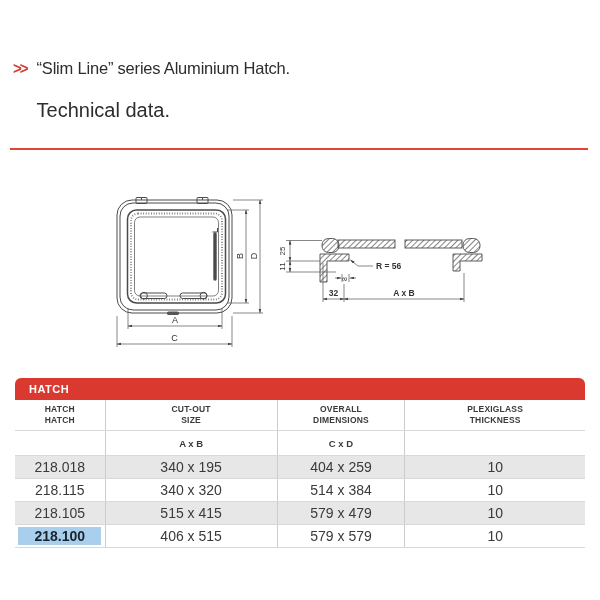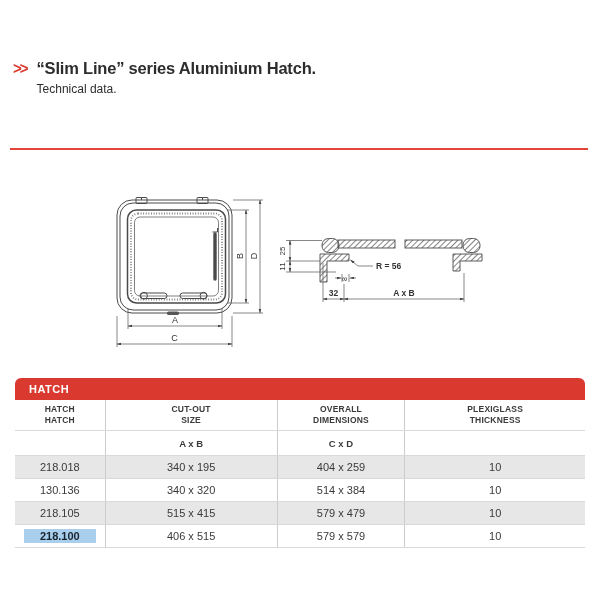--- a/index.html
+++ b/index.html
@@ -3,22 +3,22 @@
 <meta charset="utf-8">
 <style>
   html,body{margin:0;padding:0;background:#fff;}
   .sheet{position:relative;width:600px;height:600px;background:#ffffff;overflow:hidden;
          font-family:"Liberation Sans",sans-serif;color:#2e2e2e;}
 
   
   .doc-header{position:absolute;left:13px;top:58px;display:flex;align-items:flex-start;}
   .chevrons{color:#d9392f;font-weight:bold;font-size:15px;letter-spacing:-2px;
             margin-top:2px;margin-right:10px;transform:scaleY(1.05);}
-  .title{font-size:16.5px;font-weight:bold;color:#2d2d2d;letter-spacing:-0.2px;line-height:1.25;}
-  .subtitle{font-size:12px;color:#2d2d2d;line-height:1.3;margin-top:3px;}
+  .title{font-size:16.5px;font-weight:normal;color:#2d2d2d;letter-spacing:-0.2px;line-height:1.25;}
+  .subtitle{font-size:20px;color:#2d2d2d;line-height:1.3;margin-top:18px;}
 
   .red-rule{position:absolute;left:10px;top:148px;width:578px;height:2px;background:#e2443a;}
 
   
   .front-svg{position:absolute;left:100px;top:188px;}
   .section-svg{position:absolute;left:278px;top:227px;}
   svg text{font-family:"Liberation Sans",sans-serif;fill:#333;}
 
   
   .table-title{position:absolute;left:15px;top:378px;width:570px;height:22px;
@@ -26,21 +26,21 @@
                color:#fff;font-weight:bold;font-size:11px;line-height:22px;
                padding-left:14px;letter-spacing:0.5px;}
   table.hatch{position:absolute;left:15px;top:400px;width:570px;border-collapse:collapse;
               table-layout:fixed;}
   table.hatch td,table.hatch th{border-right:1px solid #cccccc;border-bottom:1px solid #d9d9d9;
               text-align:center;vertical-align:middle;padding:0;}
   table.hatch td:last-child,table.hatch th:last-child{border-right:none;}
   tr.colhead th{height:30px;font-size:8.5px;font-weight:bold;color:#3a3a3a;line-height:1.35;
                 letter-spacing:0.2px;}
   tr.units td{height:24px;font-size:9.5px;font-weight:bold;color:#3a3a3a;}
-  tr.data td{height:22px;font-size:11px;color:#3a3a3a;}
+  tr.data td{height:22px;font-size:14px;color:#3a3a3a;}
   tr.alt{background:#e7e7e7;}
   .sel{background:#a9cfec;font-weight:bold;color:#19232e;padding:1px 16px;}
 </style>
 </head>
 <body>
 
 <div class="sheet">
 
   <div class="doc-header">
     <div class="chevrons">&gt;&gt;</div>
@@ -177,21 +177,21 @@
       </tr>
     </thead>
     <tbody>
       <tr class="data alt">
         <td>218.018</td>
         <td>340 x 195</td>
         <td>404 x 259</td>
         <td>10</td>
       </tr>
       <tr class="data">
-        <td>130.136</td>
+        <td>218.115</td>
         <td>340 x 320</td>
         <td>514 x 384</td>
         <td>10</td>
       </tr>
       <tr class="data alt">
         <td>218.105</td>
         <td>515 x 415</td>
         <td>579 x 479</td>
         <td>10</td>
       </tr>

